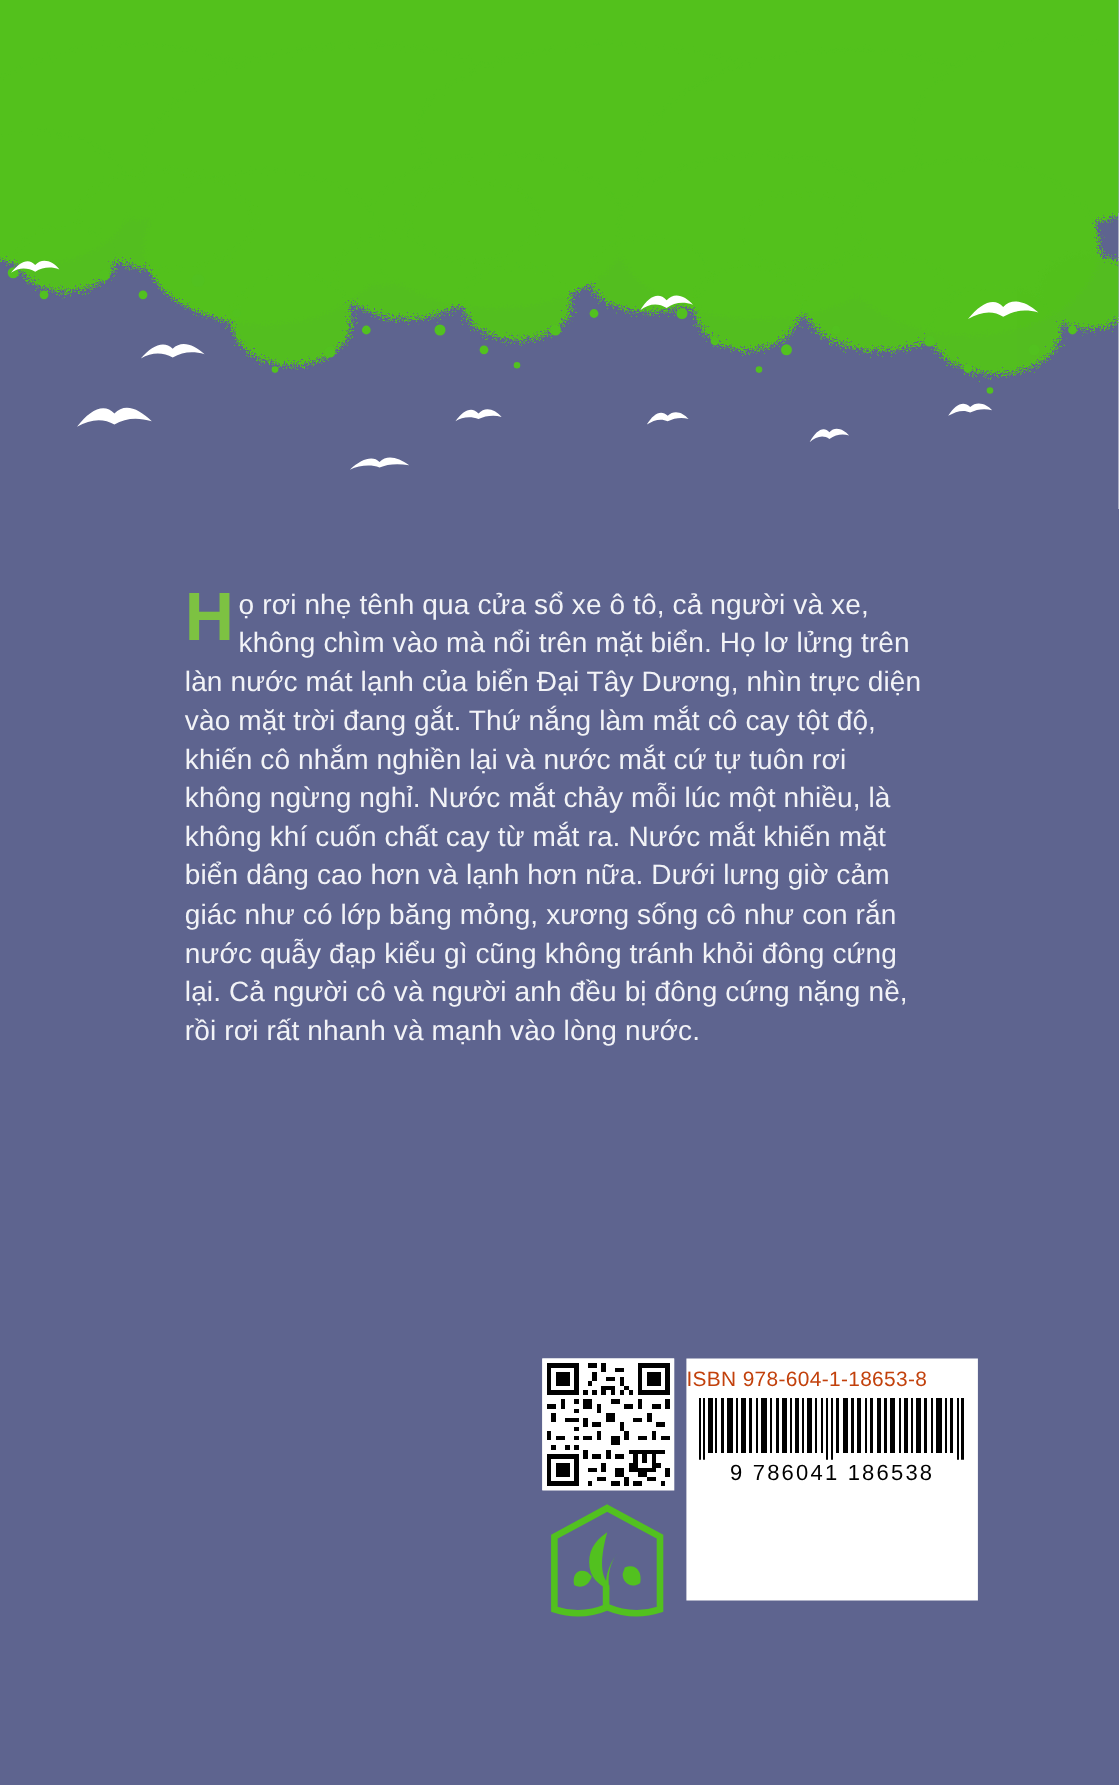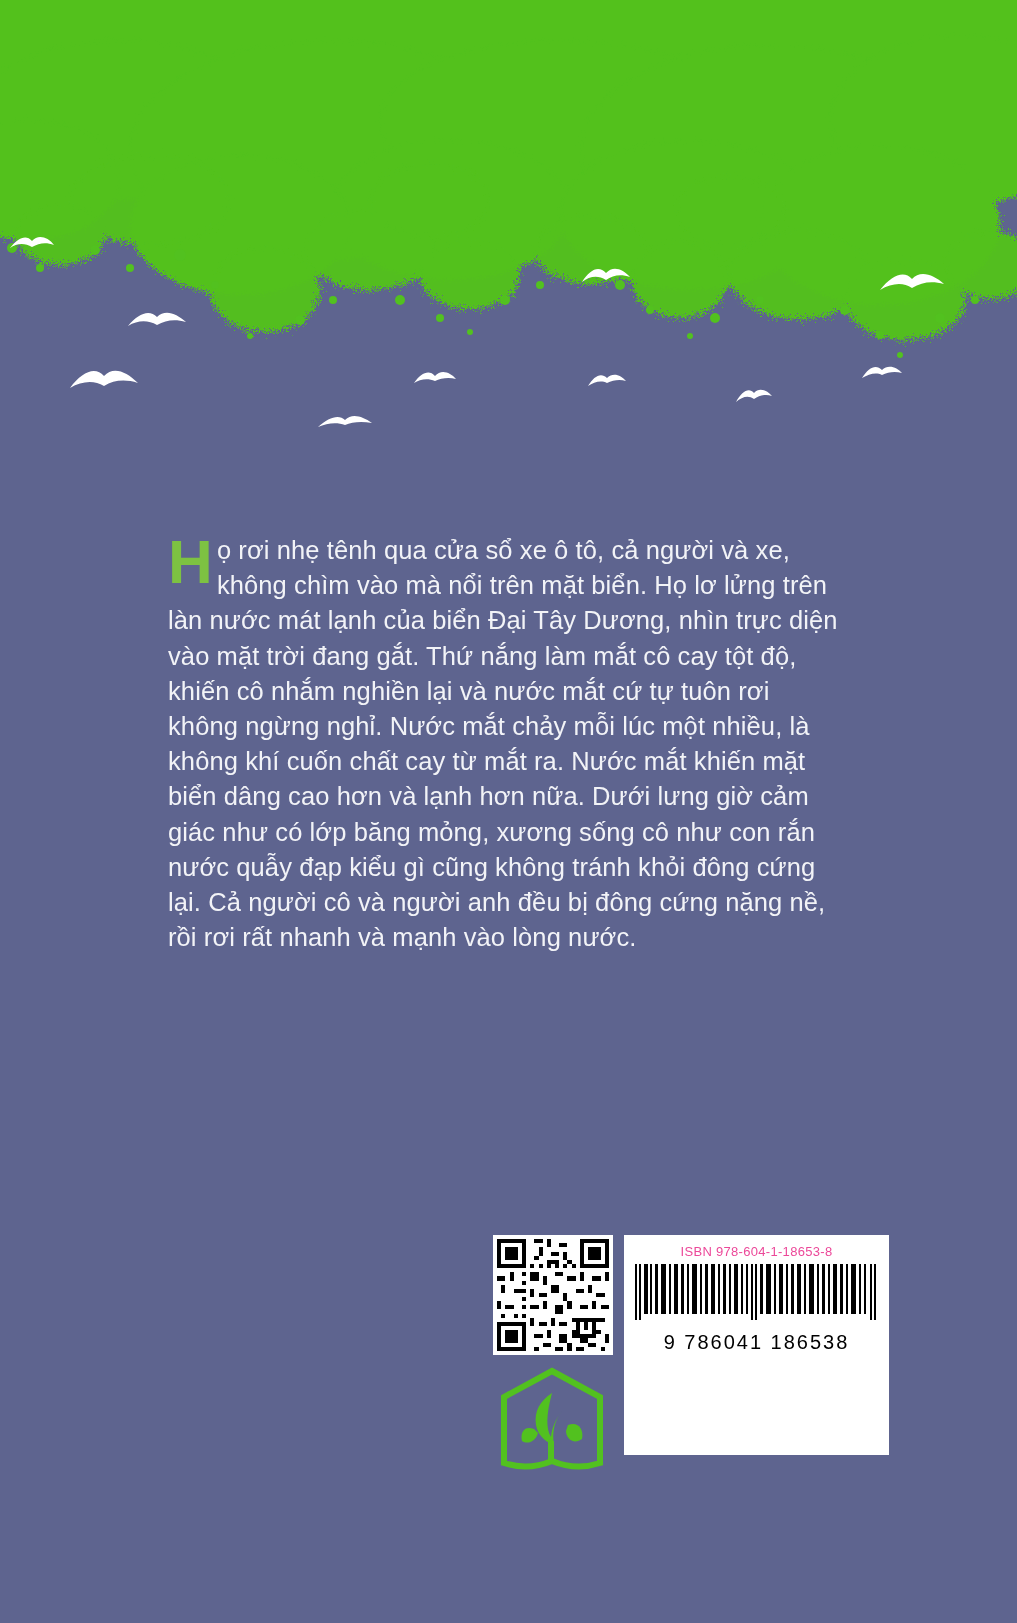--- a/index.html
+++ b/index.html
@@ -73,41 +73,40 @@
 
   .barcode-box {
     position: absolute;
     left: 624px;
     top: 1235px;
     width: 265px;
     height: 220px;
     background: #ffffff;
   }
   .isbn-text {
-    text-align: center;
     font-family: "Liberation Sans", sans-serif;
-    font-size: 13px;
-    color: #ec4899;
+    font-size: 19px;
+    color: #c2410c;
     letter-spacing: 0.3px;
     padding-top: 9px;
     white-space: nowrap;
   }
   .bars {
     margin: 5px auto 0 auto;
     width: 243px;
     height: 56px;
     display: block;
   }
   .bars-digits {
     font-family: "Liberation Sans", sans-serif;
     font-size: 20px;
     color: #000;
     letter-spacing: 2px;
     text-align: center;
-    margin-top: 11px;
+    margin-top: 1px;
     white-space: nowrap;
   }
 
   .logo-box {
     position: absolute;
     left: 500px;
     top: 1367px;
     width: 104px;
     height: 104px;
   }

